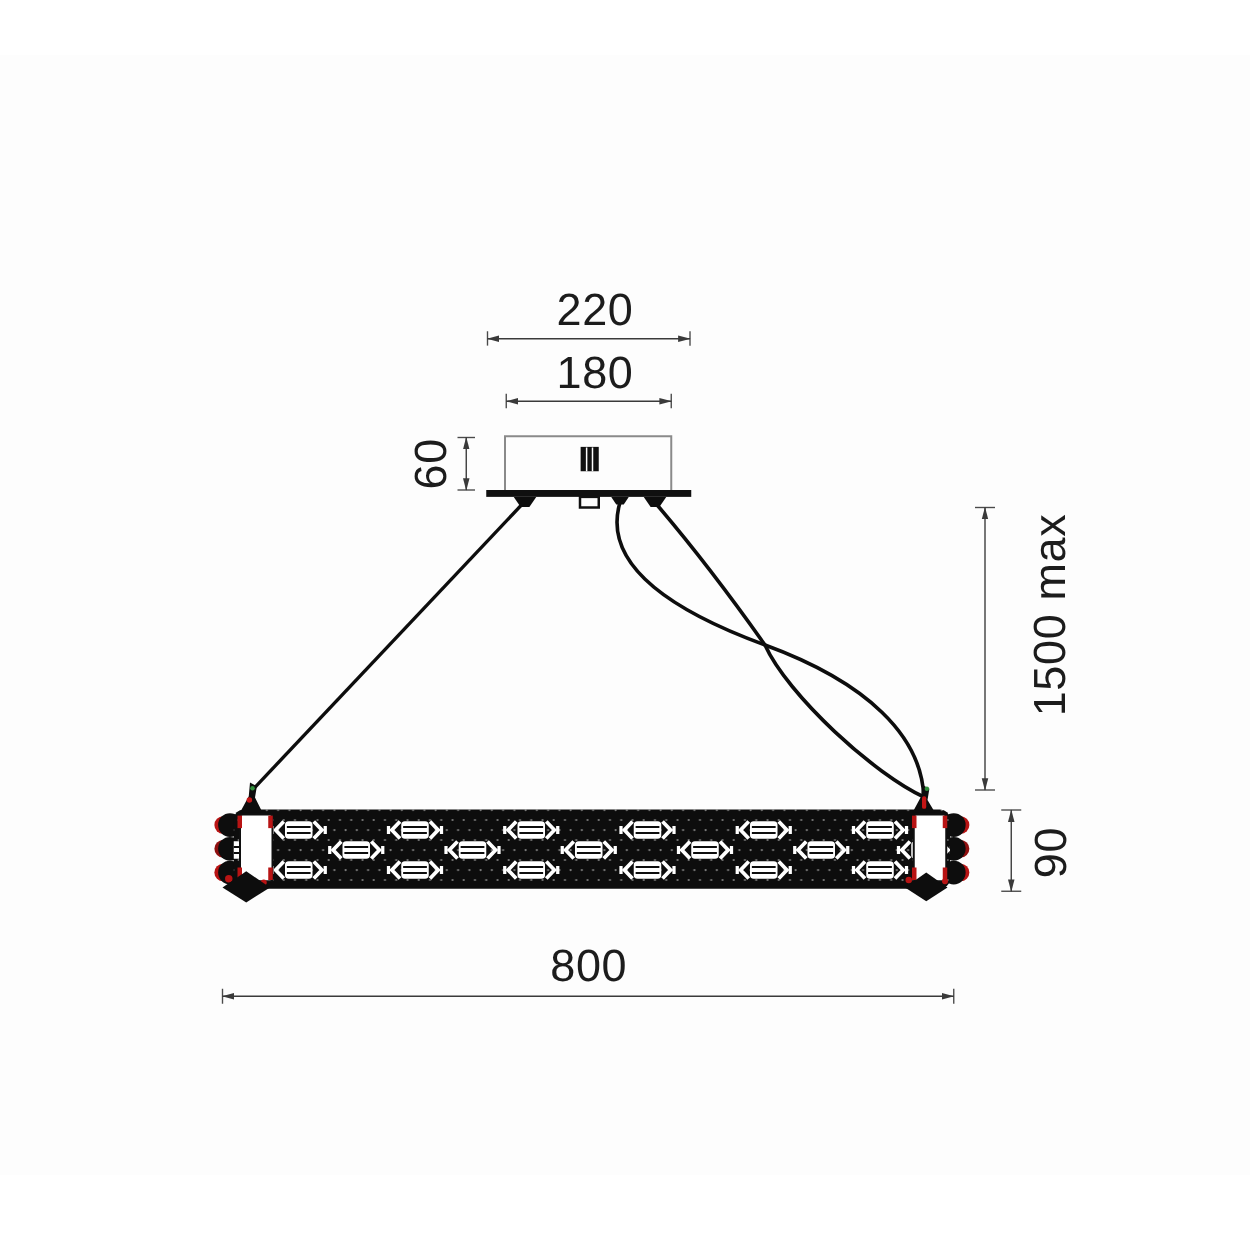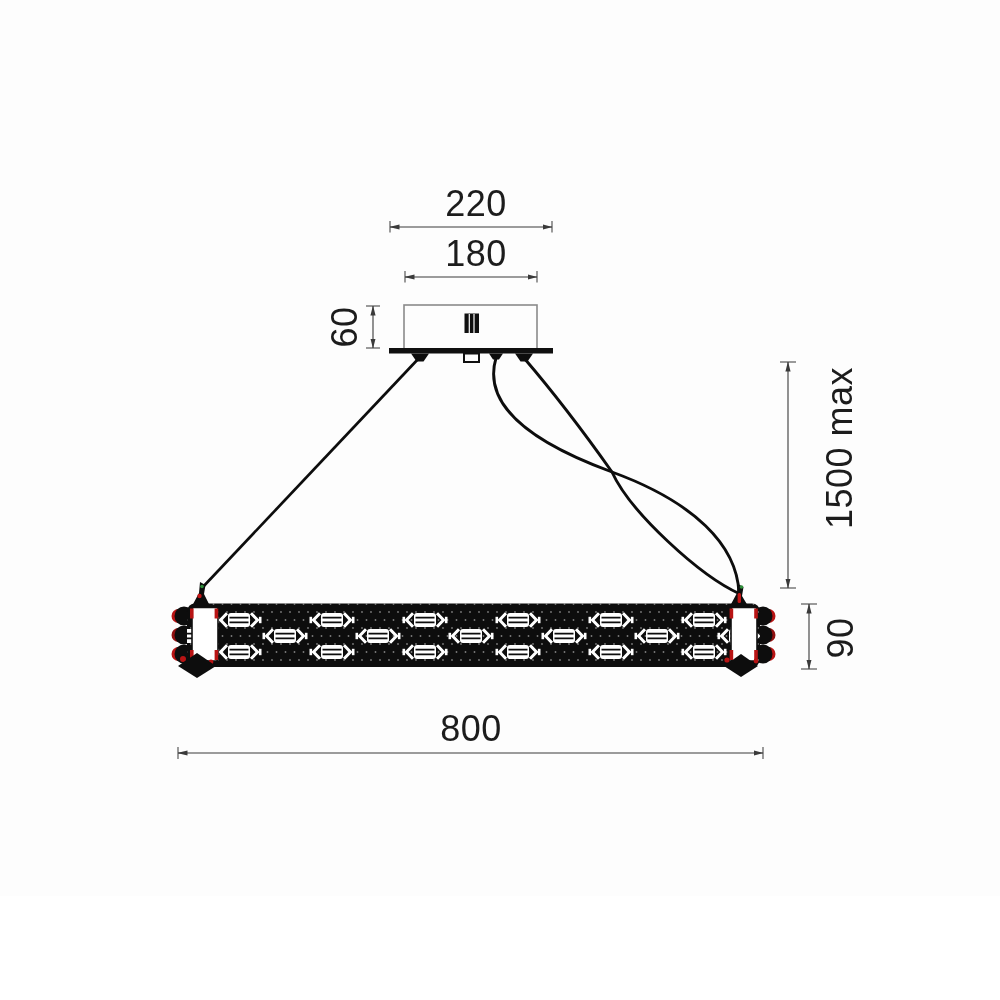--- a/index.html
+++ b/index.html
@@ -2,20 +2,21 @@
 <html><head>
 <meta charset="utf-8">
 <style>
   html,body{margin:0;padding:0;background:#ffffff;}
   .stage{
     position:relative;
     width:1000px;height:896px;
     background:#fdfdfd;
     overflow:hidden;
     font-family:"Liberation Sans", sans-serif;
+    margin-top:44px;
   }
   svg{display:block;}
   text{
     font-family:"Liberation Sans", sans-serif;
     font-size:36px;
     fill:#1c1c1c;
     letter-spacing:0.5px;
   }
   .dimline{stroke:#3a3a3a;stroke-width:1.1;fill:none;}
   .ticks{stroke:#4a4a4a;stroke-width:1.1;}

